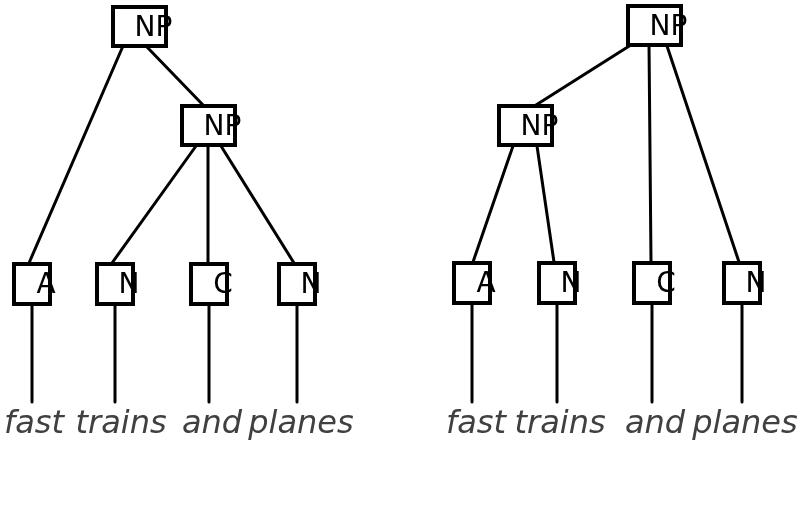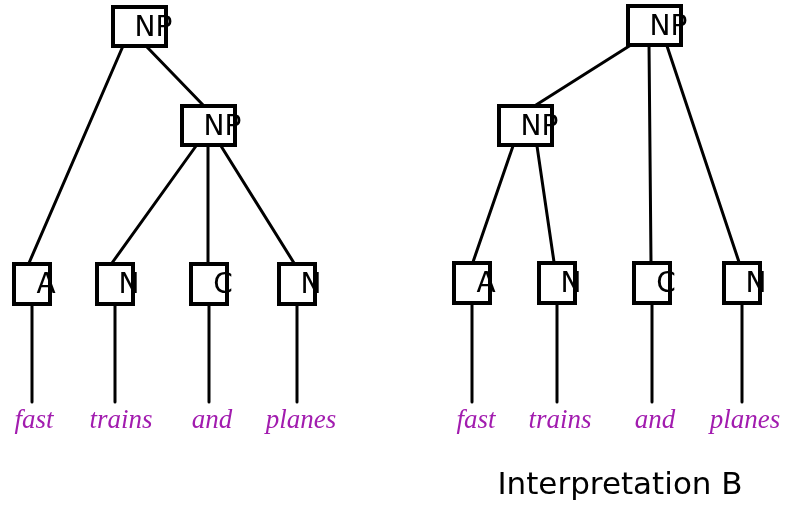--- a/index.html
+++ b/index.html
@@ -38,25 +38,24 @@
     color: #000000;
     padding-left: 28px;
   }
   .np-box { width: 57px; height: 43px; }
   .leaf-box { width: 40px; height: 44px; }
   .word {
     position: absolute;
     top: 406px;
     transform: translateX(-50%);
     font-style: italic;
-    font-size: 27px;
+    font-size: 32px;
     line-height: 1;
     white-space: nowrap;
-    color: #a21caf;
-    font-family: Liberation Serif, serif;
+    color: #404040;
   }
   .caption {
     position: absolute;
     top: 468px;
     transform: translateX(-50%);
     font-size: 31px;
     line-height: 1;
     white-space: nowrap;
     color: #000000;
   }
@@ -107,15 +106,14 @@
   <div class="node leaf-box" style="left:452px; top:261px;">A</div>
   <div class="node leaf-box" style="left:537px; top:261px;">N</div>
   <div class="node leaf-box" style="left:632px; top:261px;">C</div>
   <div class="node leaf-box" style="left:722px; top:261px;">N</div>
 
   <div class="word" style="left:476px;">fast</div>
   <div class="word" style="left:560px;">trains</div>
   <div class="word" style="left:655px;">and</div>
   <div class="word" style="left:745px;">planes</div>
 
-  <div class="caption" style="left:620px;">Interpretation B</div>
 
 </div>
 
 </body></html>

